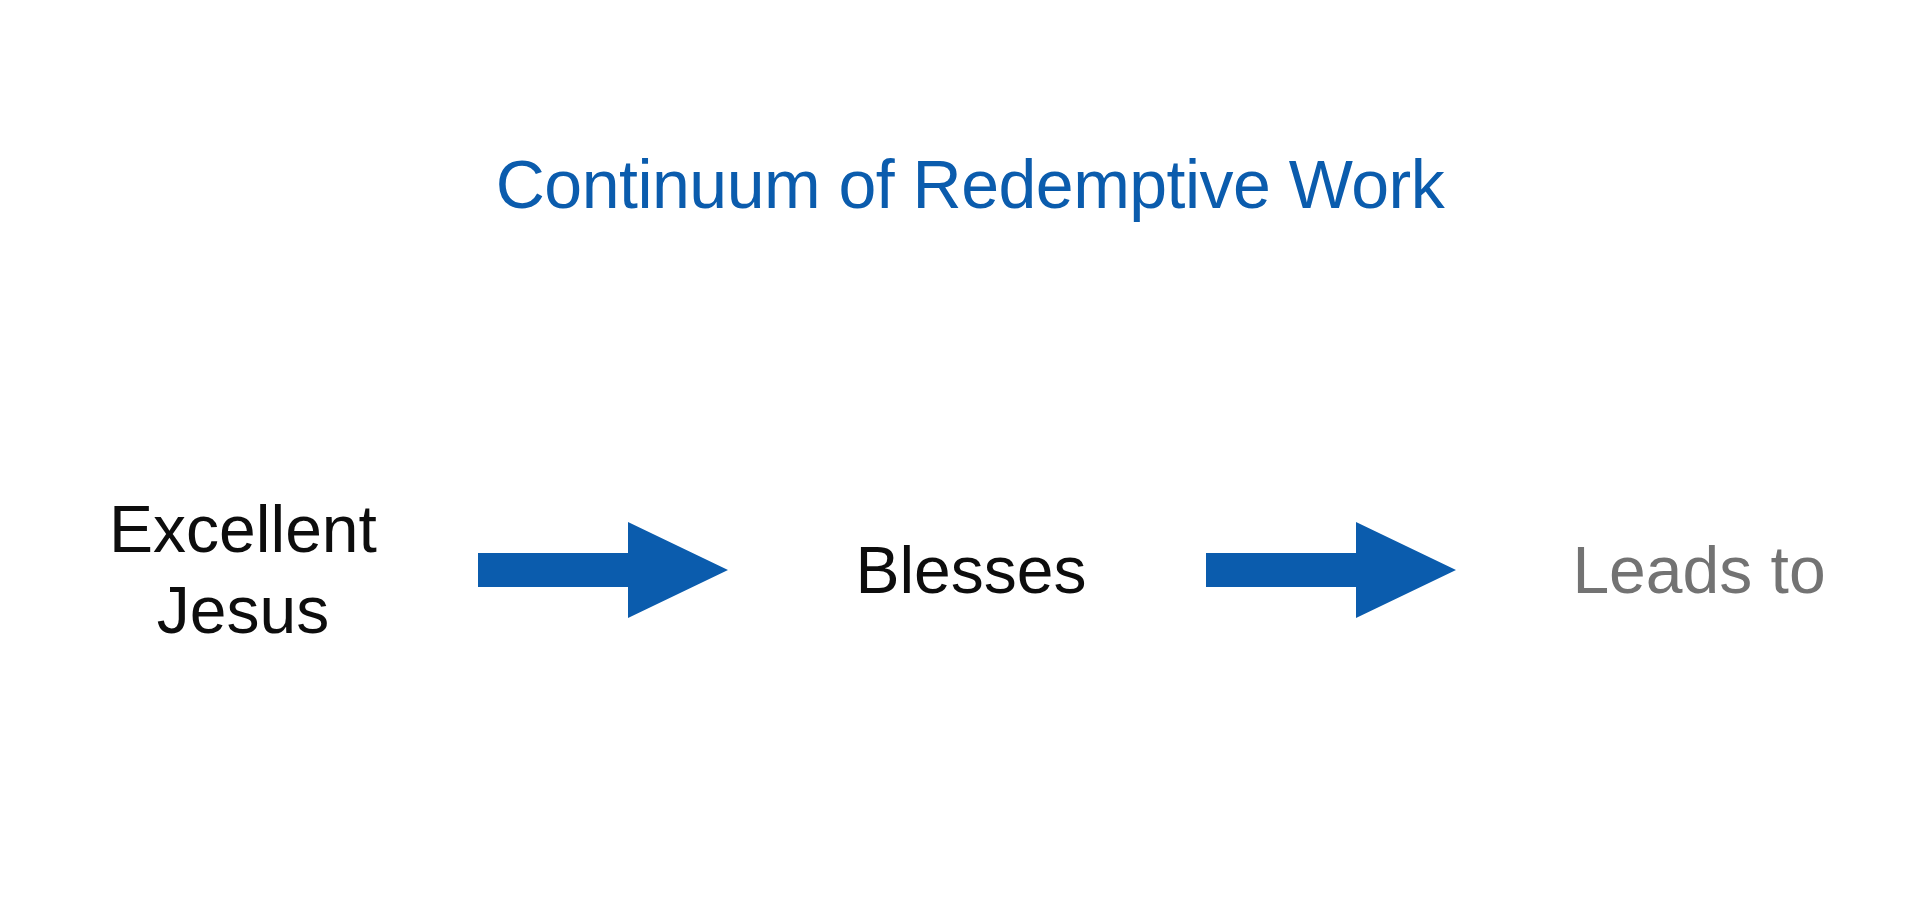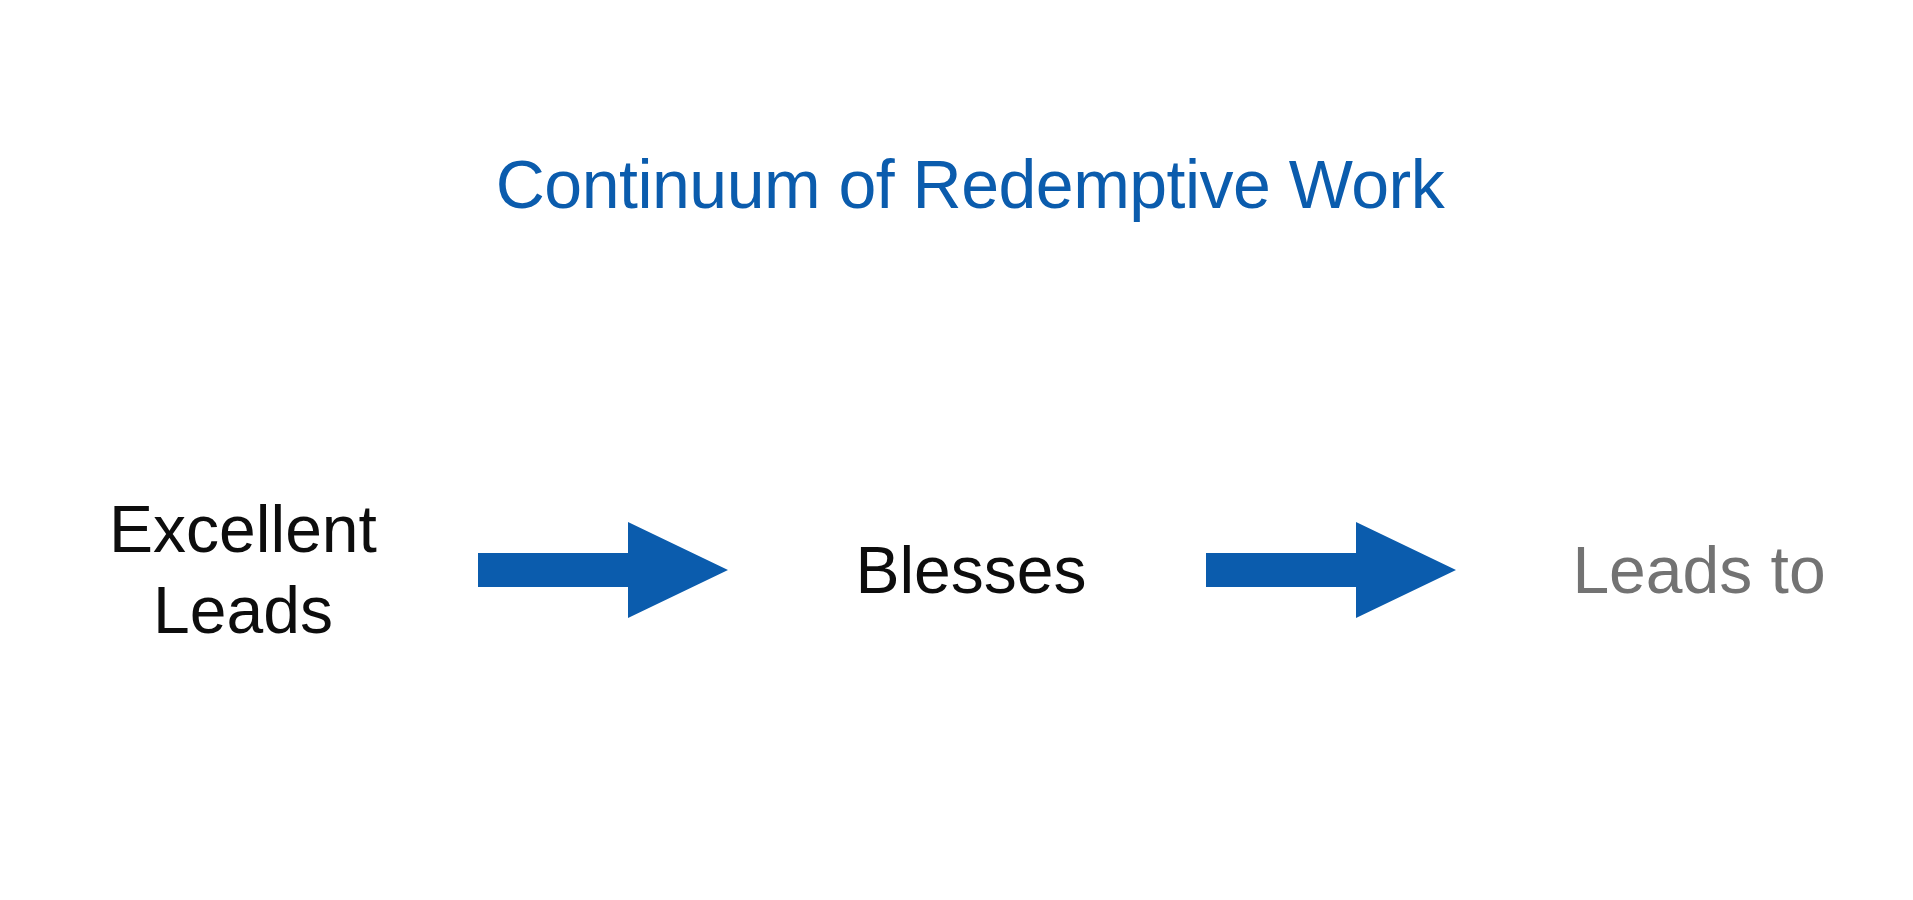--- a/index.html
+++ b/index.html
@@ -89,21 +89,21 @@
 <body>
 
 <div class="slide" style="background: rgb(255, 255, 255);">
 
   <h1 class="slide-title" style="color: rgb(11, 92, 173);">Continuum of Redemptive Work</h1>
 
   <div class="flow">
 
     <div class="stage stage-1" style="color: rgb(13, 13, 13);">
       <span class="stage-line">Excellent</span>
-      <span class="stage-line">Leads</span>
+      <span class="stage-line">Jesus</span>
     </div>
 
     <div class="arrow-cell">
       <svg class="arrow-svg" viewBox="0 0 250 96" aria-hidden="true">
         <polygon points="0,31 150,31 150,0 250,48 150,96 150,65 0,65" fill="#0B5CAD"></polygon>
       </svg>
     </div>
 
     <div class="stage stage-2" style="color: rgb(13, 13, 13);">
       <span class="stage-line">Blesses</span>

